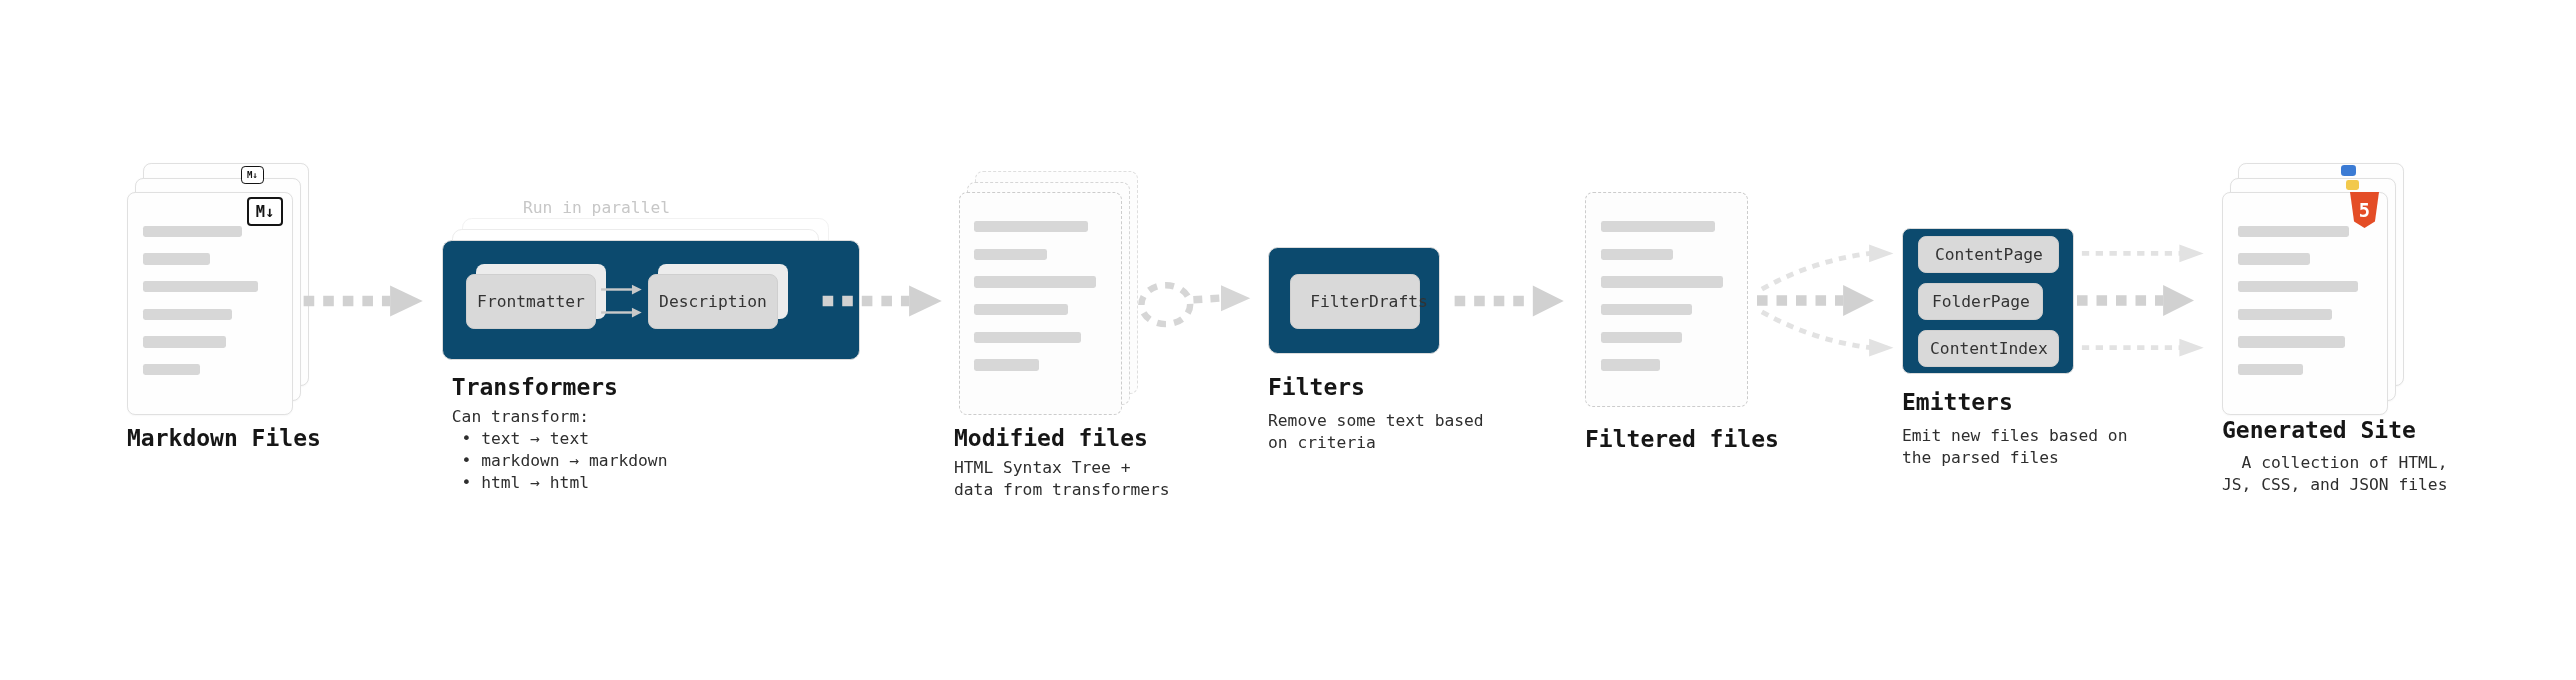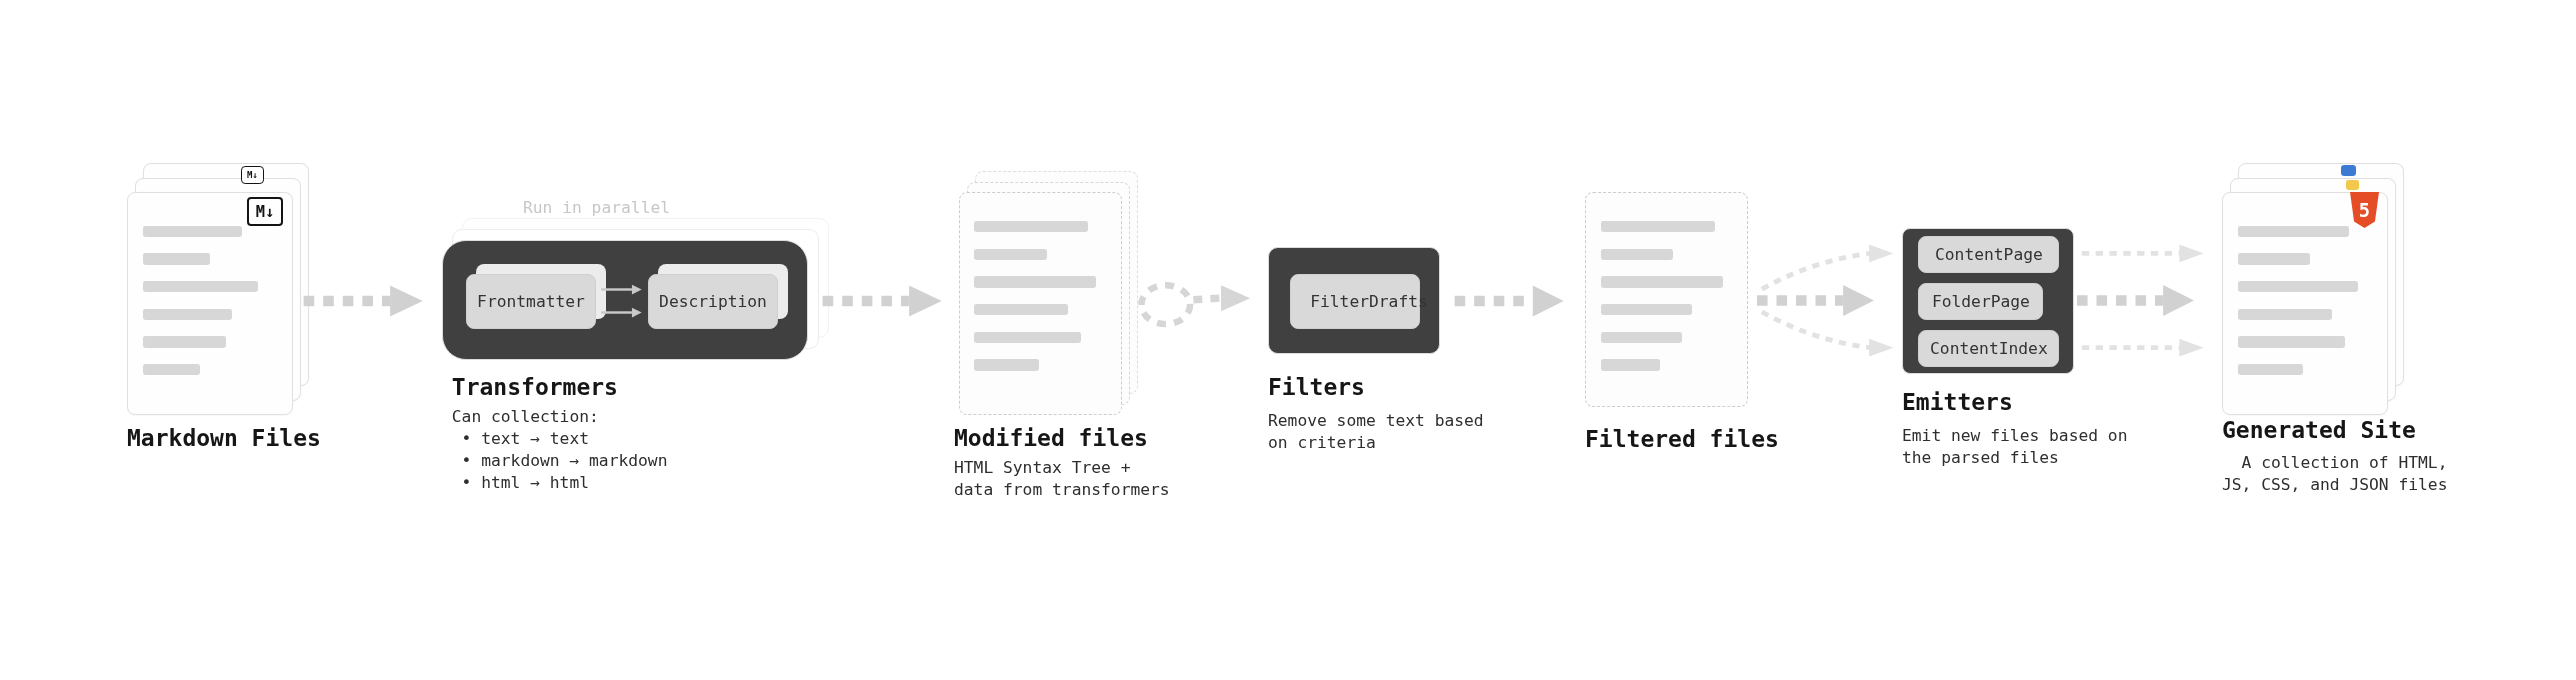--- a/index.html
+++ b/index.html
@@ -36,21 +36,21 @@
   .html5-badge {
     position:absolute; left:128px; top:29px; width:29px; height:36px;
     background:#e44d26; color:#ffffff; font-weight:bold; font-size:18.7px;
     display:flex; align-items:center; justify-content:center;
     clip-path:polygon(0 0,100% 0,86% 82%,50% 100%,14% 82%);
   }
   .blue-badge { position:absolute; left:119px; top:1.6px; width:14.6px; height:11.4px; background:#3b7bd4; border-radius:3.3px; }
   .yellow-badge { position:absolute; left:124px; top:17px; width:13px; height:9.8px; background:#f2c94c; border-radius:2.4px; }
 
   
-  .box { position:absolute; background:#404040; border:1.6px solid #dcdcdc; border-radius:9.8px; }
+  .box { position:absolute; background:#0c4a6e; border:1.6px solid #dcdcdc; border-radius:9.8px; }
   .ghost-box { position:absolute; background:#ffffff; border:1.6px solid #ececec; border-radius:9.8px; }
   .ghost-box2 { border-color:#f2f2f2; }
   .pill {
     position:absolute; background:#d9d9d9; border:0.8px solid #cfcfcf; border-radius:8.1px;
     color:#333333; font-size:16.3px; display:flex; align-items:center; justify-content:center;
   }
   .pill-ghost { position:absolute; background:#ececec; border-radius:8.1px; }
 
   
   .stage-label { position:absolute; font-weight:bold; font-size:23px; color:#161616; white-space:nowrap; }
@@ -93,36 +93,36 @@
   <div class="abs" style="left:442px; top:198px; width:382px; height:309px;">
 
     <div class="annotation" style="left:81px; top:0;">Run in parallel</div>
     <svg class="abs" style="left:44px; top:18px;" width="46" height="36" viewBox="0 0 56 44">
       <line x1="50" y1="4" x2="4" y2="40" stroke="#dcdcdc" stroke-width="2"></line>
     </svg>
 
     <div class="ghost-box ghost-box2" style="left:19.5px; top:19.5px; width:367px; height:120px;"></div>
     <div class="ghost-box" style="left:9.8px; top:31px; width:367px; height:120px;"></div>
 
-    <div class="box" style="left:0; top:42px; width:366px; height:120px;border-radius:24px;">
+    <div class="box" style="left:0; top:42px; width:418px; height:120px;">
       <div class="pill-ghost" style="left:32.5px; top:23px; width:130px; height:55px;"></div>
       <div class="pill-ghost" style="left:215px; top:23px; width:130px; height:55px;"></div>
       <div class="pill" style="left:23px; top:32.5px; width:130px; height:55px;">Frontmatter</div>
       <div class="pill" style="left:205px; top:32.5px; width:130px; height:55px;">Description</div>
       <svg class="abs" style="left:158px; top:42px;" width="44" height="13" viewBox="0 0 54 16">
         <line x1="0" y1="8" x2="38" y2="8" stroke="#c9c9c9" stroke-width="3"></line>
         <polygon points="38,2 50,8 38,14" fill="#c9c9c9"></polygon>
       </svg>
       <svg class="abs" style="left:158px; top:65px;" width="44" height="13" viewBox="0 0 54 16">
         <line x1="0" y1="8" x2="38" y2="8" stroke="#c9c9c9" stroke-width="3"></line>
         <polygon points="38,2 50,8 38,14" fill="#c9c9c9"></polygon>
       </svg>
     </div>
     <div class="stage-label" style="left:9.8px; top:176px;">Transformers</div>
-    <div class="desc-title" style="left:9.8px; top:208px;">Can collection:</div>
+    <div class="desc-title" style="left:9.8px; top:208px;">Can transform:</div>
     <div class="bullets" style="left:9.8px; top:230px;">
       <div>• text → text</div>
       <div>• markdown → markdown</div>
       <div>• html → html</div>
     </div>
   </div>
 
   <svg class="abs" style="left:821px; top:278px;" width="124" height="46" viewBox="0 0 152 56">
     <line x1="2" y1="28" x2="108" y2="28" stroke="#d1d1d1" stroke-width="13" stroke-dasharray="13 11"></line>
     <polygon points="108,9 148,28 108,47" fill="#d1d1d1"></polygon>

